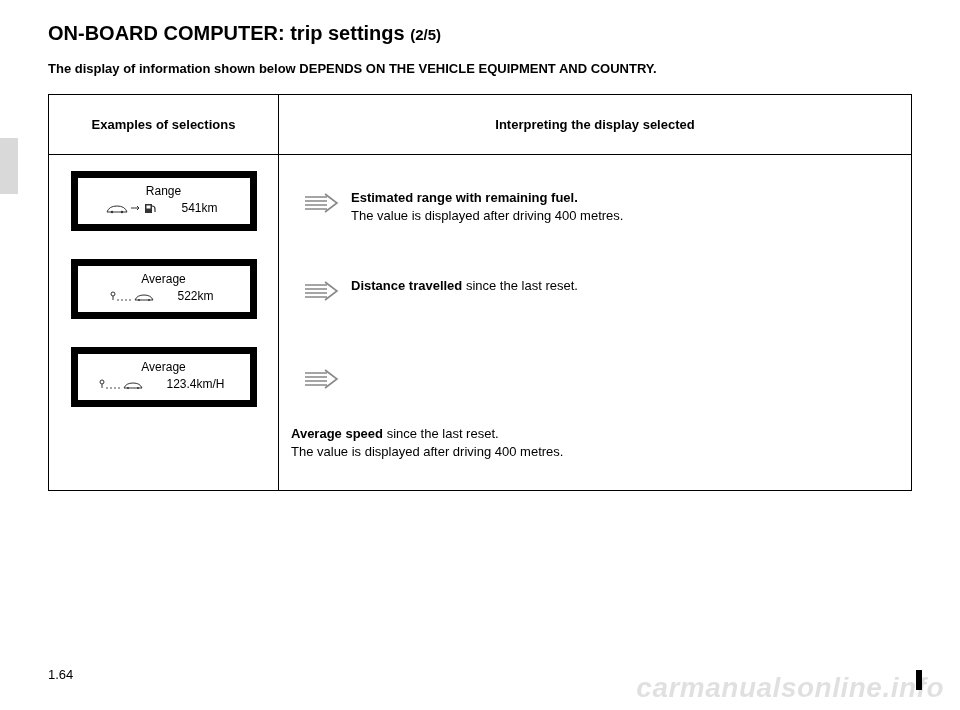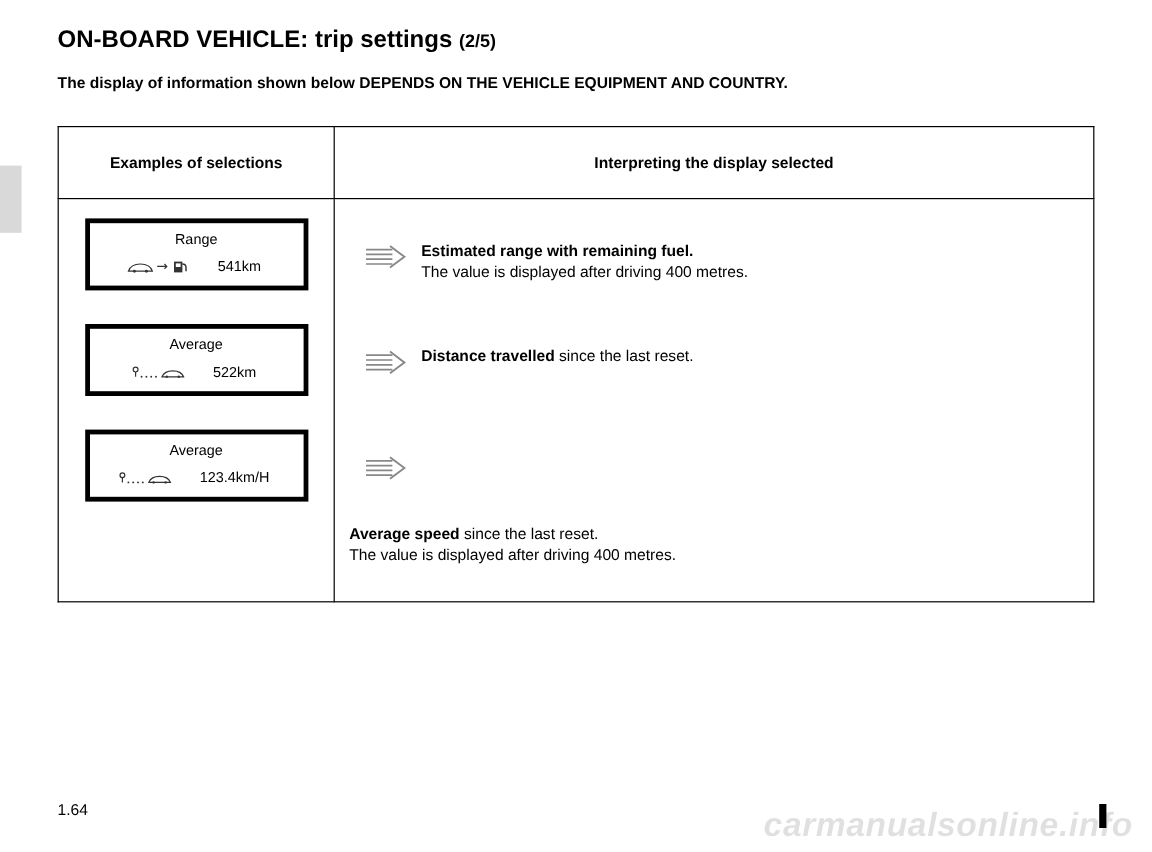--- a/index.html
+++ b/index.html
@@ -33,21 +33,21 @@
       font-weight: bold;
       margin-bottom: 16px;
     }
     .title-sub {
       font-size: 15px;
       font-weight: bold;
     }
     .equip-note {
       font-size: 13px;
       font-weight: bold;
-      margin-bottom: 29px;
+      margin-bottom: 18px;
     }
     table.main {
       width: 100%;
       border-collapse: collapse;
       border: 1.5px solid #000;
     }
     table.main th {
       border: 1.5px solid #000;
       text-align: center;
       font-weight: bold;
@@ -58,21 +58,21 @@
       width: 230px;
     }
     table.main td {
       border: 1.5px solid #000;
       vertical-align: top;
       padding: 16px 12px 20px 12px;
     }
     .display-box {
       width: 186px;
       height: 60px;
-      border: 4px solid #000000;
+      border: 7px solid #000000;
       margin: 0 auto 28px auto;
       position: relative;
       text-align: center;
       font-size: 12px;
     }
     .display-box:last-child {
       margin-bottom: 8px;
     }
     .display-box .label {
       margin-top: 6px;
@@ -146,21 +146,21 @@
     }
     svg { display: block; }
   </style>
 </head>
 <body>
 
 <div class="page">
   <div class="gray-tab"></div>
 
   <div class="title-line">
-    <span>ON-BOARD VEHICLE: trip settings </span><span class="title-sub">(2/5)</span>
+    <span>ON-BOARD COMPUTER: trip settings </span><span class="title-sub">(2/5)</span>
   </div>
 
   <div class="equip-note">The display of information shown below DEPENDS ON THE VEHICLE EQUIPMENT AND COUNTRY.</div>
 
   <table class="main">
     <thead>
       <tr>
         <th class="col-left">Examples of selections</th>
         <th>Interpreting the display selected</th>
       </tr>

